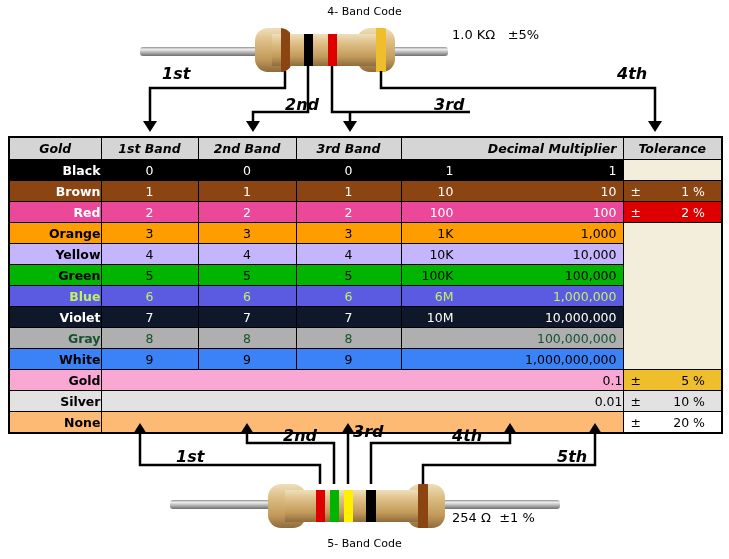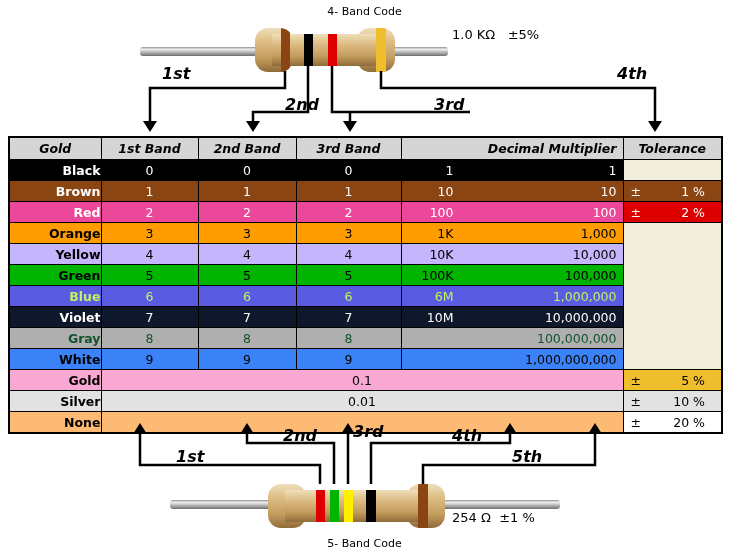--- a/index.html
+++ b/index.html
@@ -13,21 +13,21 @@
   table.code{position:absolute;left:8px;top:136px;width:713px;table-layout:fixed;
              border-collapse:collapse;border:2px solid #000;font-size:12.5px}
   .code th,.code td{border:1px solid #000;height:20px;padding:0;overflow:hidden;vertical-align:middle}
   .code th{background:#D5D5D5;font-style:italic;font-weight:bold;font-size:12.5px;height:21px;text-align:center}
   .code th.mhead{text-align:right;padding-right:6px}
   .cname{font-weight:bold;text-align:right}
   .band{text-align:center}
   .mflex{display:flex;justify-content:space-between;padding:0 6px}
   .mshort{min-width:46px;text-align:right}
   .mlong{flex:1;text-align:right}
-  .merged{text-align:center;padding-right:6px}
+  .merged{text-align:right;padding-right:6px}
   .tflex{display:flex;justify-content:space-between;padding:0 16px 0 7px}
   .tolspan{background:#F3EEDC}
 </style>
 </head>
 <body>
 
 <div class="title" style="top:5px">4- Band Code</div>
 
 <svg class="abs" style="left:0;top:0" width="729" height="134" viewBox="0 0 729 134">
   <defs>
@@ -327,16 +327,16 @@
     <path d="M348,3 L341,14 L355,14 Z"></path>
     <path d="M510,3 L503,14 L517,14 Z"></path>
     <path d="M595,3 L588,14 L602,14 Z"></path>
   </g>
 </svg>
 
 <div class="lbl" style="left:176px;top:447px">1st</div>
 <div class="lbl" style="left:283px;top:426px">2nd</div>
 <div class="lbl" style="left:353px;top:422px">3rd</div>
 <div class="lbl" style="left:452px;top:426px">4th</div>
-<div class="lbl" style="left:512px;top:447px">5th</div>
+<div class="lbl" style="left:557px;top:447px">5th</div>
 
 <div class="vlabel" style="left:452px;top:510px">254 Ω  ±1 %</div>
 <div class="title" style="top:537px">5- Band Code</div>
 
 </body></html>

